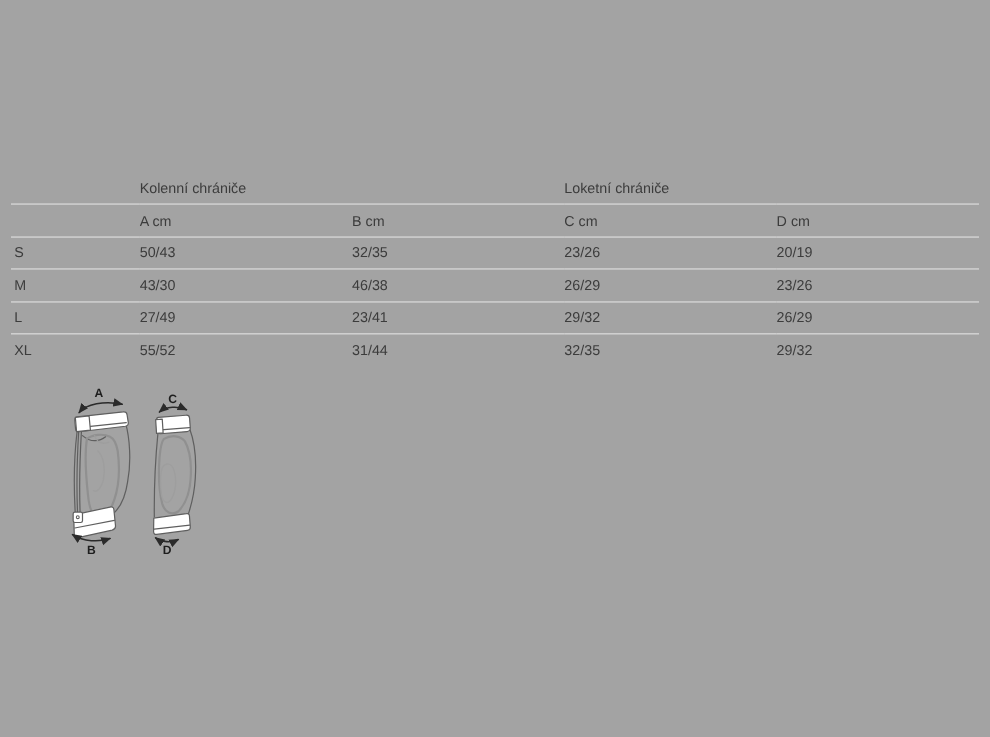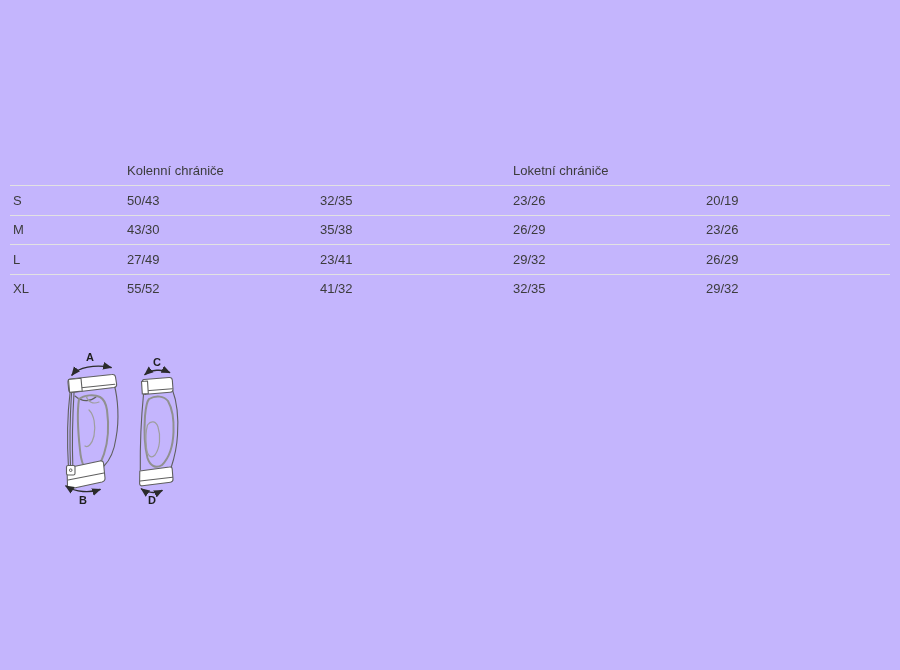--- a/index.html
+++ b/index.html
@@ -7,21 +7,21 @@
     padding: 0;
     background: #ffffff;
     width: 900px;
     height: 670px;
     font-family: "Liberation Sans", "DejaVu Sans", sans-serif;
   }
   .canvas {
     position: relative;
     width: 900px;
     height: 670px;
-    background: #c4b5fd;
+    background: #a3a3a3;
     overflow: hidden;
   }
   .size-table-wrap {
     position: absolute;
     left: 10px;
     top: 156px;
     width: 880px;
   }
   table.size-table {
     width: 100%;
@@ -99,44 +99,51 @@
         <col style="width:193px">
         <col style="width:184px">
       </colgroup>
       <tbody>
         <tr class="group-row bordered">
           <td class="size-col"></td>
           <td colspan="2">Kolenní chrániče</td>
           <td colspan="2">Loketní chrániče</td>
         </tr>
         <tr class="bordered">
+          <td class="size-col"></td>
+          <td>A cm</td>
+          <td>B cm</td>
+          <td>C cm</td>
+          <td>D cm</td>
+        </tr>
+        <tr class="bordered">
           <td class="size-col">S</td>
           <td>50/43</td>
           <td>32/35</td>
           <td>23/26</td>
           <td>20/19</td>
         </tr>
         <tr class="bordered">
           <td class="size-col">M</td>
           <td>43/30</td>
-          <td>35/38</td>
+          <td>46/38</td>
           <td>26/29</td>
           <td>23/26</td>
         </tr>
         <tr class="bordered">
           <td class="size-col">L</td>
           <td>27/49</td>
           <td>23/41</td>
           <td>29/32</td>
           <td>26/29</td>
         </tr>
         <tr>
           <td class="size-col">XL</td>
           <td>55/52</td>
-          <td>41/32</td>
+          <td>31/44</td>
           <td>32/35</td>
           <td>29/32</td>
         </tr>
       </tbody>
     </table>
   </div>
 
   <div class="diagram-wrap">
     <svg width="160" height="170" viewBox="0 0 160 170">
       <defs>

